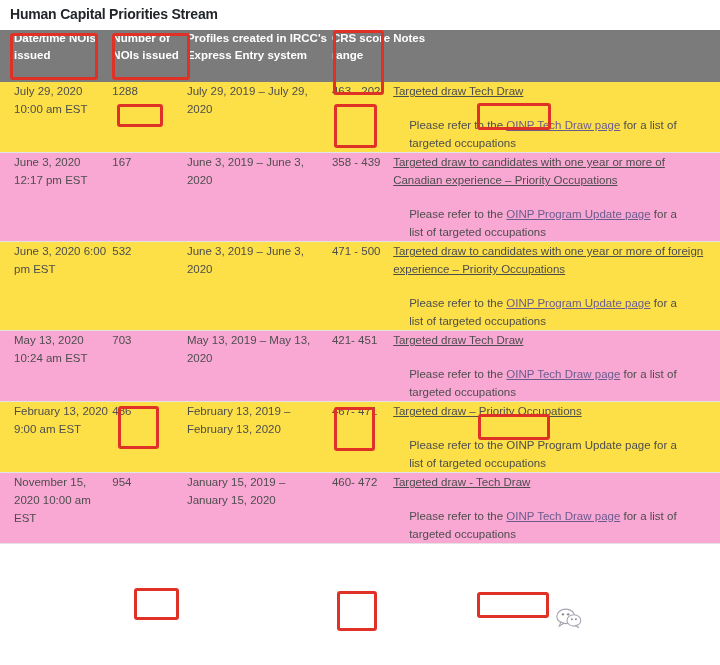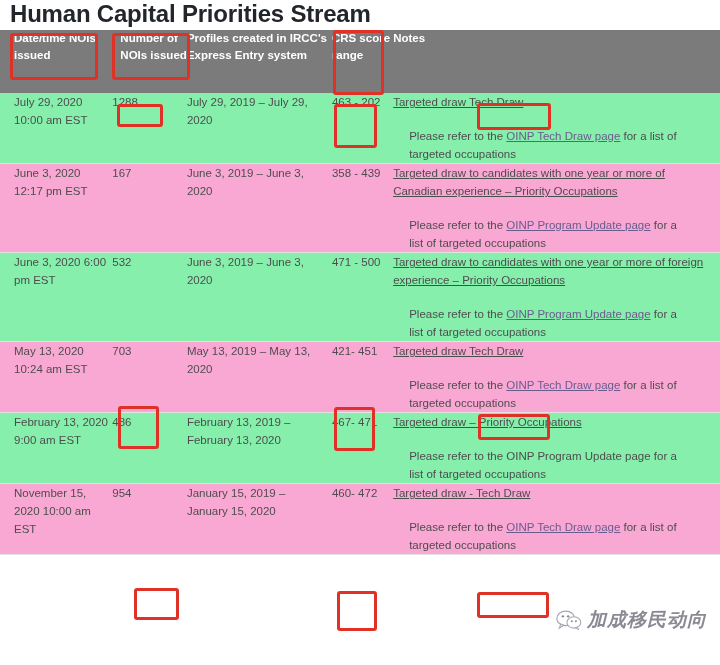--- a/index.html
+++ b/index.html
@@ -15,21 +15,21 @@
     font-family: "Liberation Sans", sans-serif;
     color: #4a4a4a;
     -webkit-font-smoothing: antialiased;
   }
 
   
   .page-title {
     position: absolute;
     left: 10px;
     top: 1px;
-    font-size: 24px;
+    font-size: 14px;
     font-weight: bold;
     color: #22252a;
     letter-spacing: -0.2px;
     line-height: 26px;
     white-space: nowrap;
   }
 
   
   .noi-table {
     position: absolute;
@@ -46,31 +46,31 @@
     padding: 0;
   }
 
   thead tr { background: #7b7b7b; }
   thead th {
     color: #ffffff;
     font-size: 11.5px;
     font-weight: bold;
     line-height: 16.5px;
     padding: 12px 8px 12px 0;
-    height: 63px;
+    height: 52px;
     box-sizing: border-box;
   }
   th.c-date   { width: 110px; padding-left: 14px; }
-  th.c-num    { width: 73px;  padding-left: 8px; }
+  th.c-num    { width: 73px;  padding-left: 0; }
   th.c-prof   { width: 142px; }
   th.c-crs    { width: 60px; margin-top: 8px;  }
   th.c-notes  { width: 320px; }
 
   tbody tr { border-bottom: 1px solid #e3e3e3; }
-  tbody tr.shaded { background: #86efac; }
+  tbody tr.shaded { background: #fde047; }
   tbody tr.plain  { background: #f9a8d4; }
 
   tbody td {
     font-size: 11.5px;
     line-height: 18px;
     color: #4d4d4d;
     padding-top: 9px;
     padding-bottom: 11px;
     padding-right: 10px;
   }
@@ -220,14 +220,13 @@
       <ellipse cx="12" cy="11" rx="11" ry="9" fill="#ffffff" stroke="#8d8d9c" stroke-width="1.4"></ellipse>
       <path d="M6 18 L4 23 L9.5 19.5 Z" fill="#ffffff" stroke="#8d8d9c" stroke-width="1.3"></path>
       <circle cx="8.5" cy="8.5" r="1.5" fill="#6a6a78"></circle>
       <circle cx="15" cy="8.5" r="1.5" fill="#6a6a78"></circle>
       <ellipse cx="22" cy="16" rx="8.5" ry="7" fill="#ffffff" stroke="#8d8d9c" stroke-width="1.3"></ellipse>
       <path d="M26 21.5 L28 25 L23.5 22.5 Z" fill="#ffffff" stroke="#8d8d9c" stroke-width="1.2"></path>
       <circle cx="19.5" cy="14.5" r="1.2" fill="#6a6a78"></circle>
       <circle cx="24.5" cy="14.5" r="1.2" fill="#6a6a78"></circle>
     </svg>
   </span>
-  <span class="wm-text">加成移民动向</span>
 </div>
 
 </body></html>

